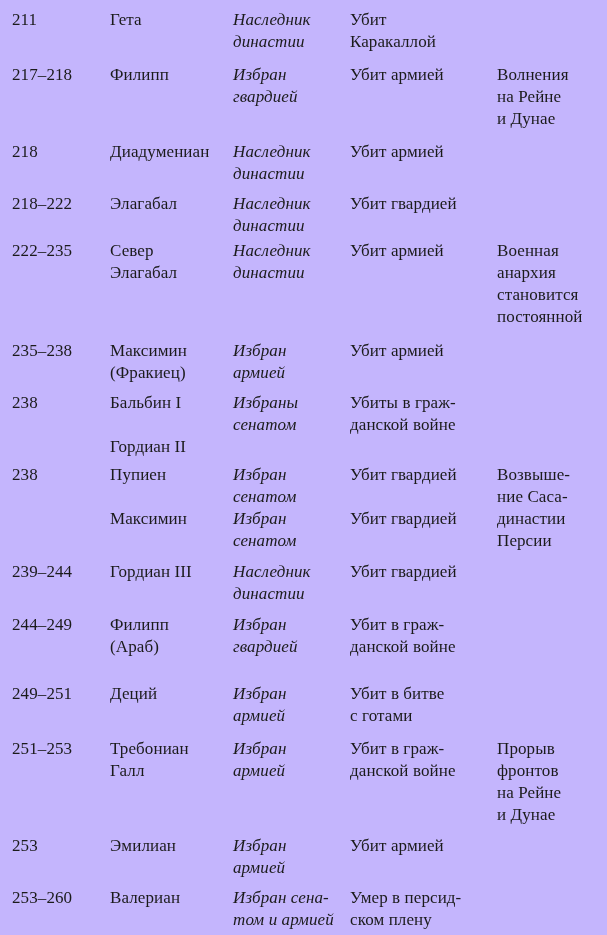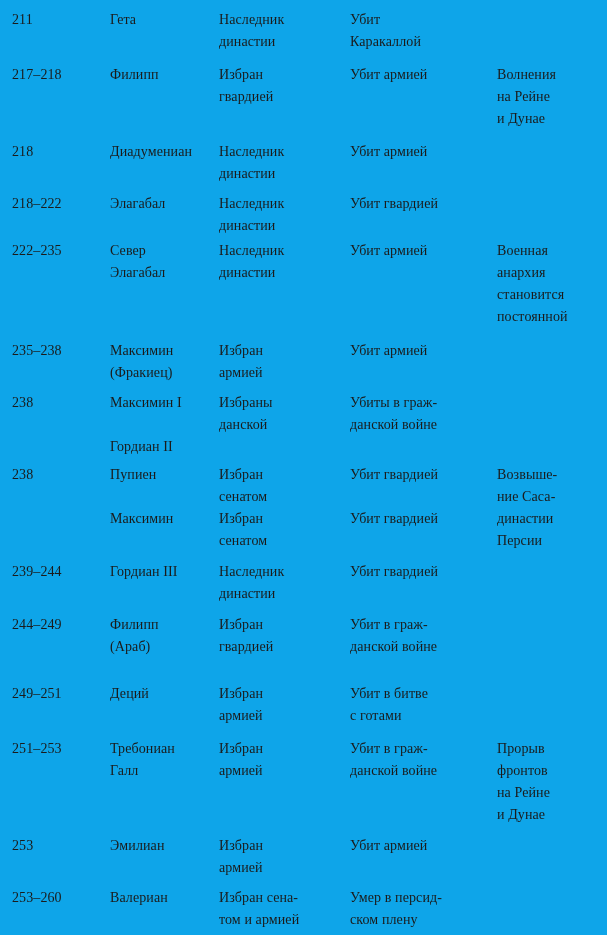--- a/index.html
+++ b/index.html
@@ -1,36 +1,36 @@
 <!DOCTYPE html>
 <html><head>
 <meta charset="utf-8">
 <style>
   html, body { margin: 0; padding: 0; background: #ffffff; }
   .page {
     position: relative;
     width: 607px;
     height: 935px;
-    background: #0ea5e9;
+    background: #c4b5fd;
     font-family: "Liberation Serif", serif;
     color: #1b1b1b;
-    font-size: 14px;
+    font-size: 17px;
     line-height: 22px;
     overflow: hidden;
   }
   .row { position: absolute; left: 0; width: 607px; }
   .cell {
     position: absolute;
     top: 0;
     white-space: pre-line;
     letter-spacing: 0.1px;
   }
   .c1 { left: 12px;  width: 88px;  }
   .c2 { left: 110px; width: 126px; }
-  .c3 { left: 219px; width: 132px; }
+  .c3 { left: 233px; width: 132px; font-style: italic; }
   .c4 { left: 350px; width: 124px; }
   .c5 { left: 497px; width: 108px; }
 </style>
 </head>
 <body>
 
 <div class="page">
 
   <div class="row" style="top:9px">
     <div class="cell c1">211</div>
@@ -89,25 +89,25 @@
     <div class="cell c2">Максимин
 (Фракиец)</div>
     <div class="cell c3">Избран
 армией</div>
     <div class="cell c4">Убит армией</div>
     <div class="cell c5"></div>
   </div>
 
   <div class="row" style="top:392px">
     <div class="cell c1">238</div>
-    <div class="cell c2">Максимин I
+    <div class="cell c2">Бальбин I
 
 Гордиан II</div>
     <div class="cell c3">Избраны
-данской</div>
+сенатом</div>
     <div class="cell c4">Убиты в граж-
 данской войне</div>
     <div class="cell c5"></div>
   </div>
 
   <div class="row" style="top:464px">
     <div class="cell c1">238</div>
     <div class="cell c2">Пупиен
 
 Максимин</div>

